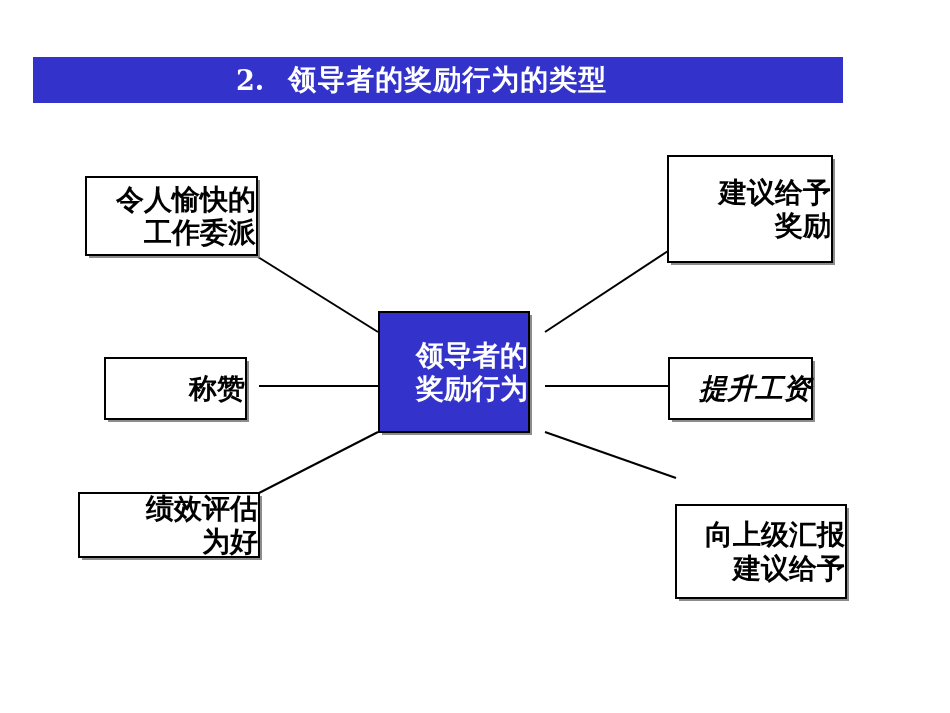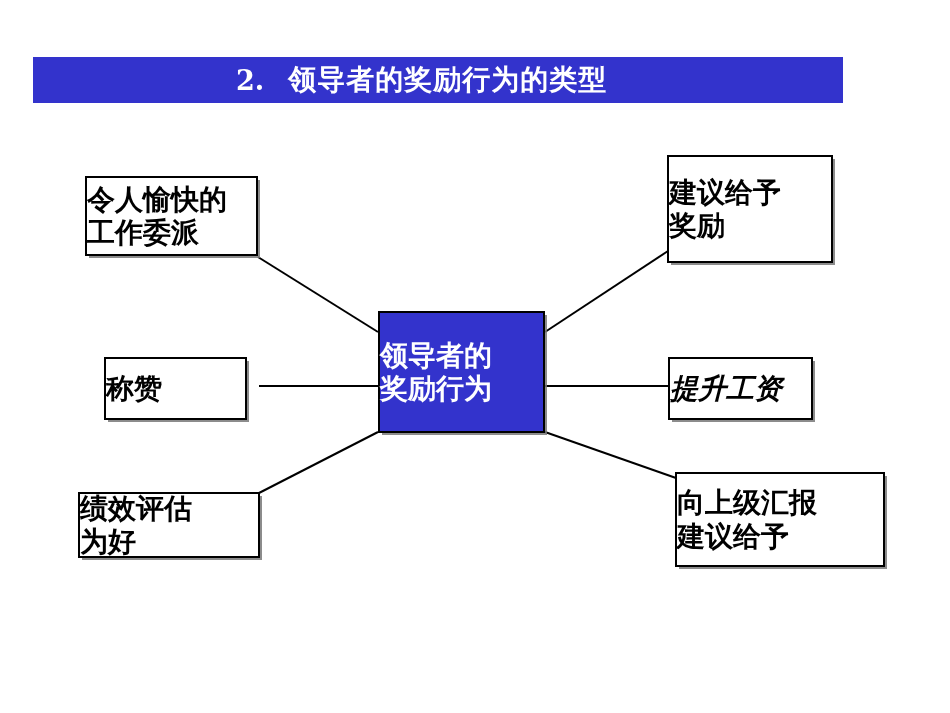--- a/index.html
+++ b/index.html
@@ -58,21 +58,21 @@
   }
 
   
   .node {
     position: absolute;
     box-sizing: border-box;
     border: 2px solid #000000;
     background: #ffffff;
     display: flex;
     flex-direction: column;
-    align-items: flex-start;
+    align-items: flex-end;
     justify-content: center;
     box-shadow: 3px 3px 0 -1px rgba(120,120,120,0.85);
   }
   .node .line {
     font-size: 28px;
     font-weight: bold;
     color: #000000;
     line-height: 1.18;
     white-space: nowrap;
     font-family: "DejaVu Sans", "Liberation Sans", sans-serif;
@@ -85,24 +85,24 @@
     box-shadow: 3px 3px 0 -1px rgba(120,120,120,0.85);
   }
   #node-center .line {
     color: #ffffff;
   }
 
   
   #node-top-left     { left: 85px;  top: 176px; width: 173px; height: 80px; }
   #node-middle-left  { left: 104px; top: 357px; width: 143px; height: 63px; }
   #node-bottom-left  { left: 78px;  top: 492px; width: 182px; height: 66px; }
-  #node-center       { left: 378px; top: 311px; width: 167px; height: 122px; }
+  #node-center       { left: 378px; top: 311px; width: 152px; height: 122px; }
   #node-top-right    { left: 667px; top: 155px; width: 166px; height: 108px; }
   #node-middle-right { left: 668px; top: 357px; width: 145px; height: 63px; font-style: italic; }
-  #node-bottom-right { left: 675px; top: 472px; width: 210px; height: 95px; }
+  #node-bottom-right { left: 675px; top: 504px; width: 172px; height: 95px; }
 </style>
 </head>
 <body>
 
 <div id="slide">
 
   <div id="title-banner">
     <span id="title-number">2.</span>
     <span id="title-text">领导者的奖励行为的类型</span>
   </div>

